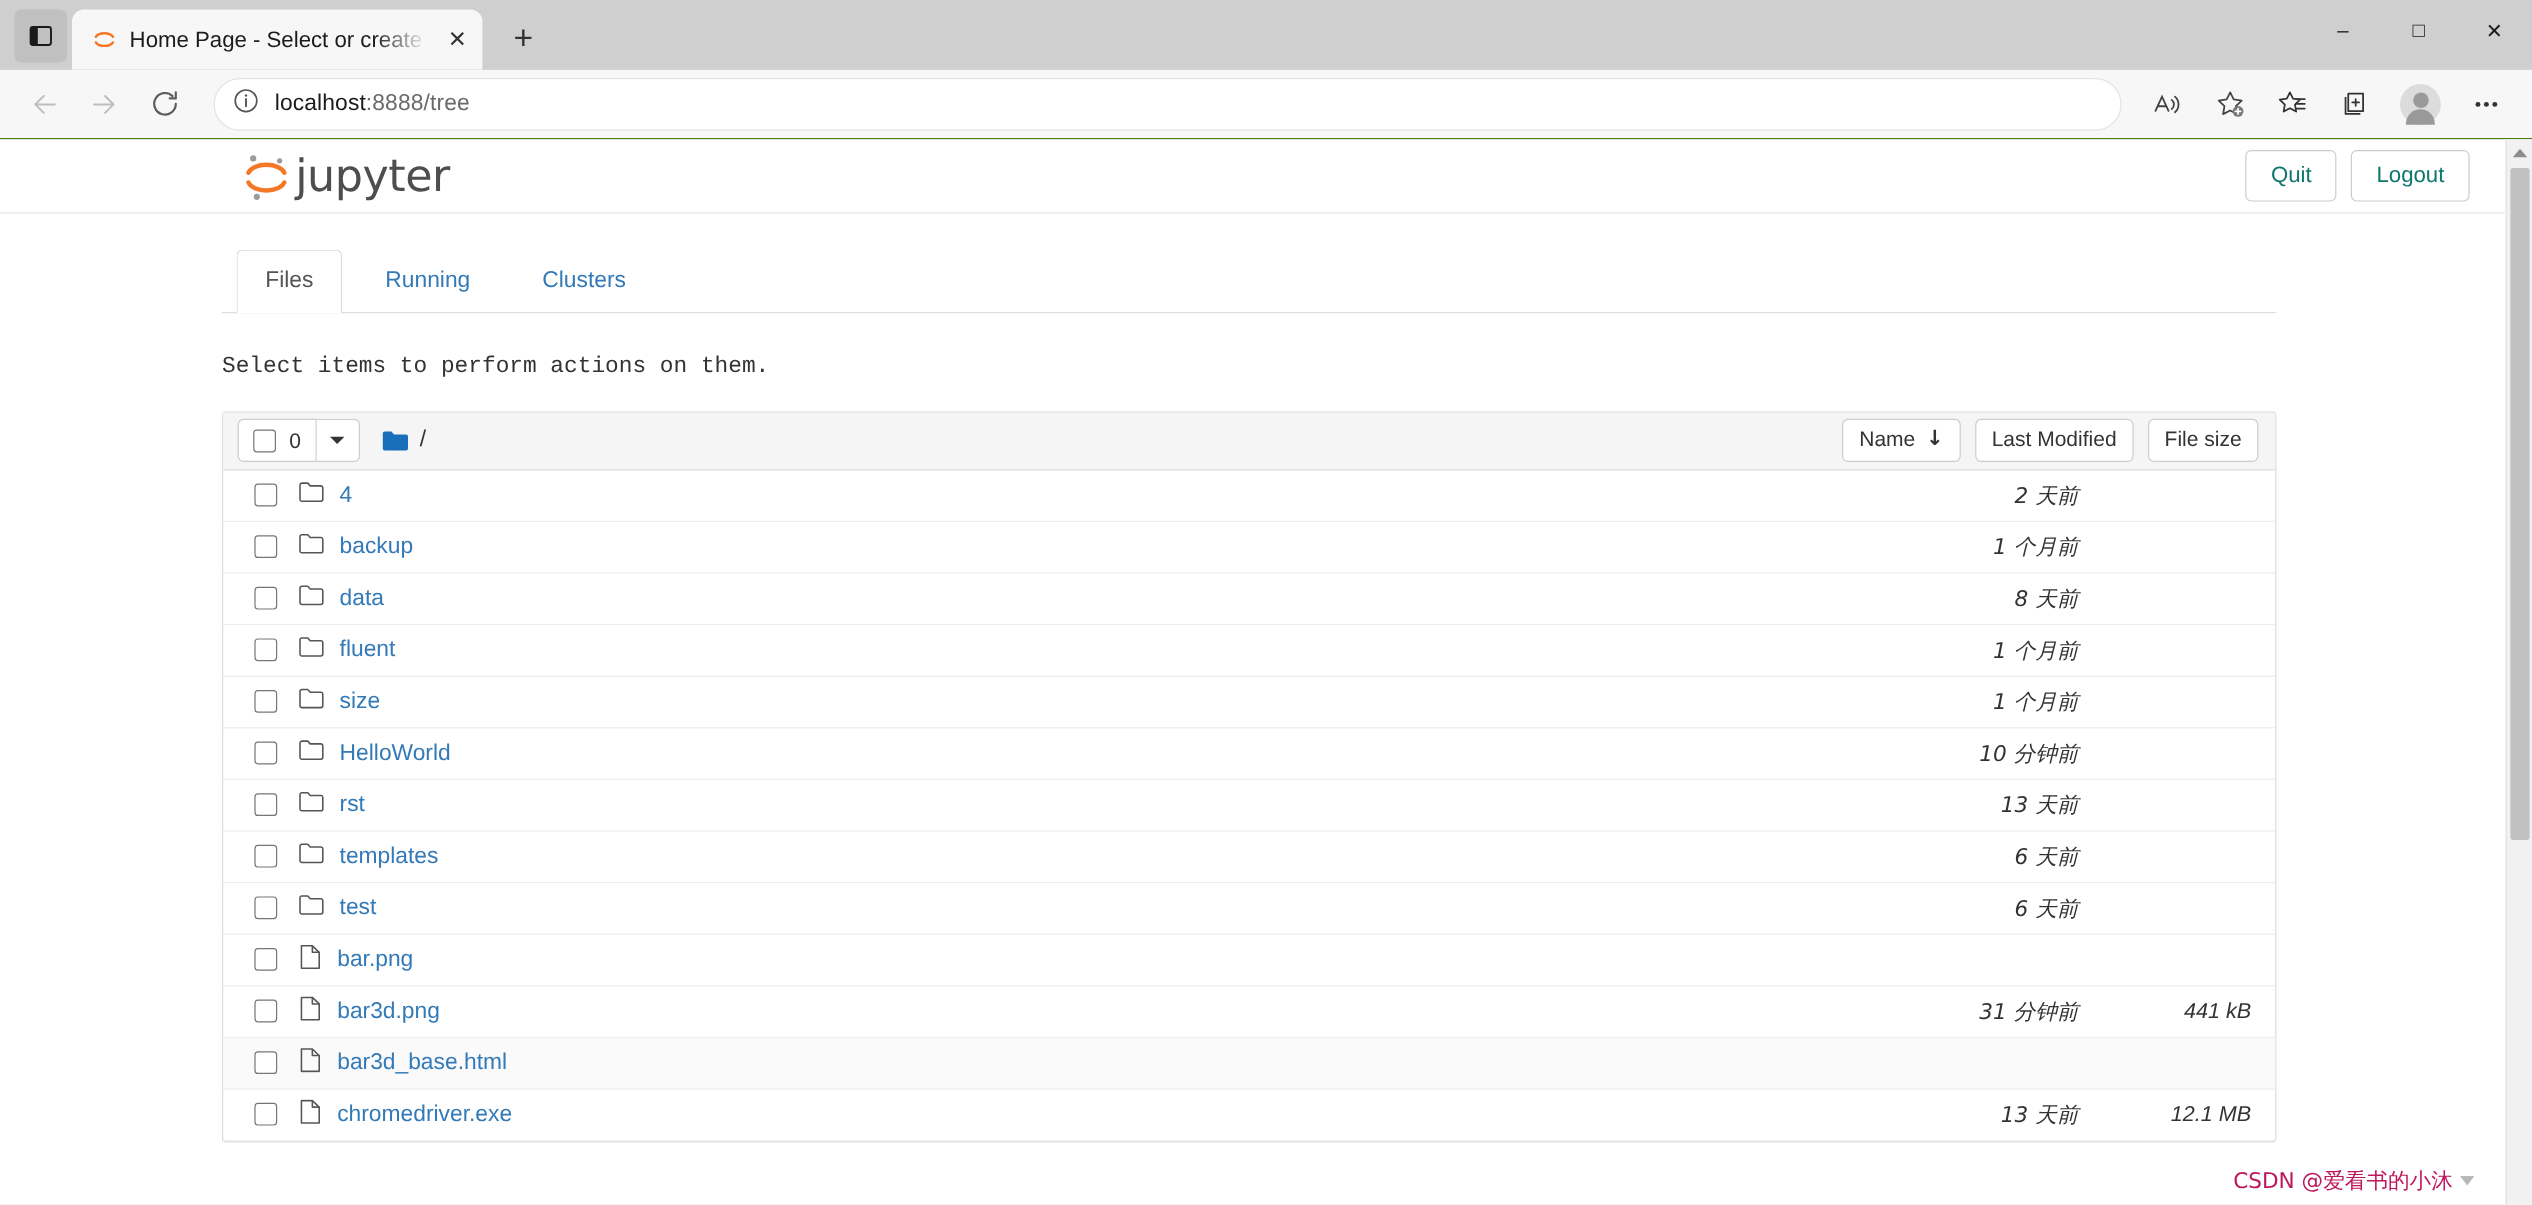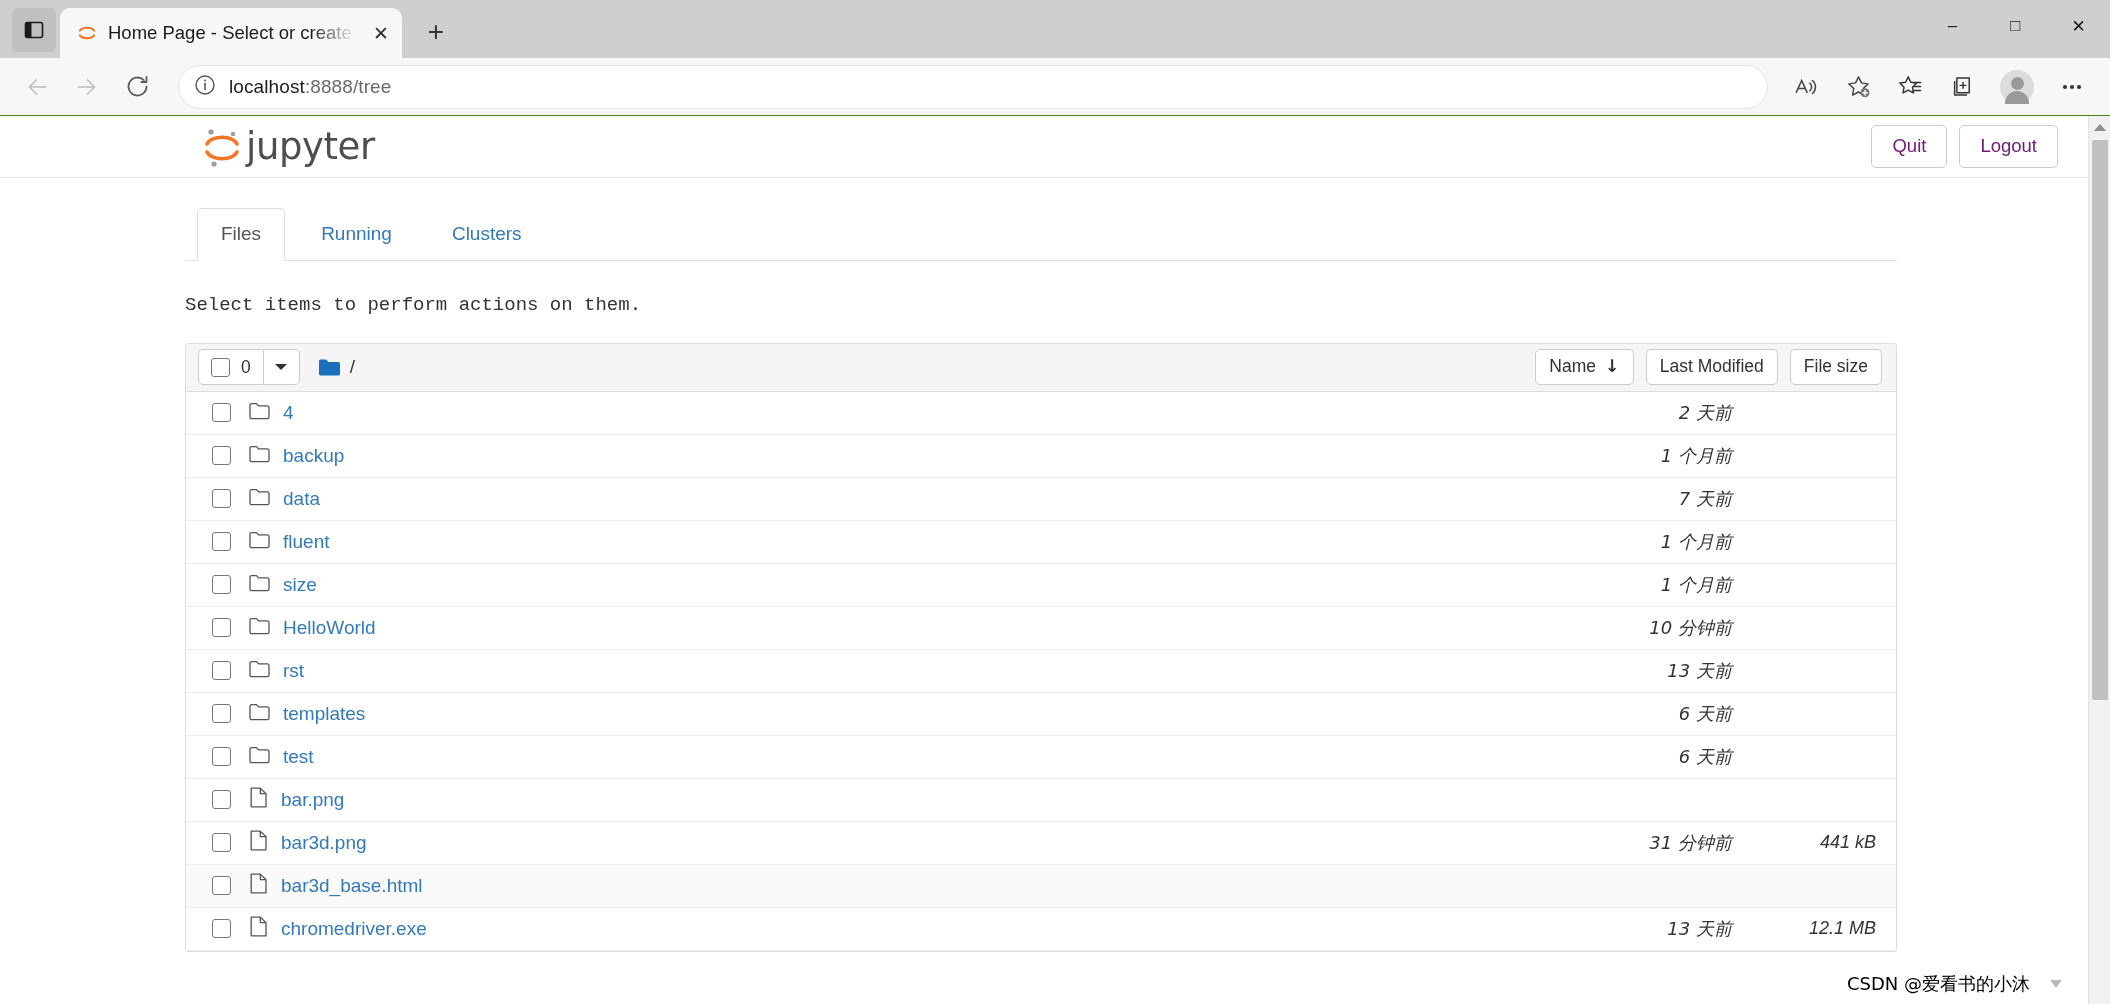--- a/index.html
+++ b/index.html
@@ -106,21 +106,21 @@
   .jp-header {
     height: 62px; border-bottom: 1px solid #e7e7e7;
     display: flex; align-items: center;
     padding: 0 30px 0 0; position: relative;
   }
   .jp-logo-wrap { margin-left: 200px; display: flex; align-items: center; gap: 2px; }
   .jp-logo-text { font-size: 37px; color: #4e4e4e; font-weight: 400; letter-spacing: -.4px; font-family: "DejaVu Sans", sans-serif; }
   .jp-head-right { margin-left: auto; display: flex; gap: 12px; }
   .btn {
     font-family: "Liberation Sans", sans-serif;
-    font-size: 18.5px; color: #701a75; background: #fff;
+    font-size: 18.5px; color: #0f766e; background: #fff;
     border: 1px solid #ccc; border-radius: 5px;
     padding: 9px 20px; cursor: pointer; line-height: 1.2;
   }
 
   
   .jp-body { padding: 0 0 0 0; }
   .jp-inner { width: 1712px; margin-left: 185px; }
 
   .tabbar {
     display: flex; border-bottom: 1px solid #dddddd; margin-top: 29px;
@@ -191,23 +191,23 @@
   .row.alt { background: #fafafa; }
   .row-name { display: flex; align-items: center; gap: 13px; margin-left: 18px; }
   .item-link { font-size: 19px; color: #337ab7; cursor: pointer; }
   .row-right { margin-left: auto; display: flex; align-items: center; font-style: italic; }
   .col-modified { width: 230px; text-align: right; font-size: 18px; color: #333;
     font-family: "DejaVu Sans", sans-serif; }
   .col-size { width: 150px; text-align: right; font-size: 18px; color: #333; padding-right: 6px; }
 
   .watermark {
     position: absolute; right: 26px; bottom: 8px;
-    font-size: 18px; color: #000000;
+    font-size: 18px; color: #be185d;
     font-family: "DejaVu Sans", sans-serif;
-    display: flex; align-items: center; gap: 20px;
+    display: flex; align-items: center; gap: 6px;
     pointer-events: none;
   }
   .wm-caret { width: 0; height: 0; border-left: 6px solid transparent; border-right: 6px solid transparent; border-top: 8px solid #b9b9b9; }
 </style>
 </head>
 <body>
 
 <div class="browser">
 
   <div class="titlebar">
@@ -399,21 +399,21 @@
                 </div>
                 <div class="row">
                   <span class="chk"></span>
                   <span class="row-name">
                     <span><svg width="21" height="18" viewBox="0 0 21 18">
                         <path d="M1 3.2A1.6 1.6 0 0 1 2.6 1.6h4.9l2 2.3h9A1.6 1.6 0 0 1 20 5.5v9.6a1.6 1.6 0 0 1-1.6 1.6H2.6A1.6 1.6 0 0 1 1 15.1z" fill="none" stroke="#555" stroke-width="1.3" stroke-linejoin="round"></path>
                       </svg></span>
                     <span class="item-link">data</span>
                   </span>
                   <span class="row-right">
-                    <span class="col-modified">7 天前</span>
+                    <span class="col-modified">8 天前</span>
                     <span class="col-size"></span>
                   </span>
                 </div>
                 <div class="row">
                   <span class="chk"></span>
                   <span class="row-name">
                     <span><svg width="21" height="18" viewBox="0 0 21 18">
                         <path d="M1 3.2A1.6 1.6 0 0 1 2.6 1.6h4.9l2 2.3h9A1.6 1.6 0 0 1 20 5.5v9.6a1.6 1.6 0 0 1-1.6 1.6H2.6A1.6 1.6 0 0 1 1 15.1z" fill="none" stroke="#555" stroke-width="1.3" stroke-linejoin="round"></path>
                       </svg></span>
                     <span class="item-link">fluent</span>

